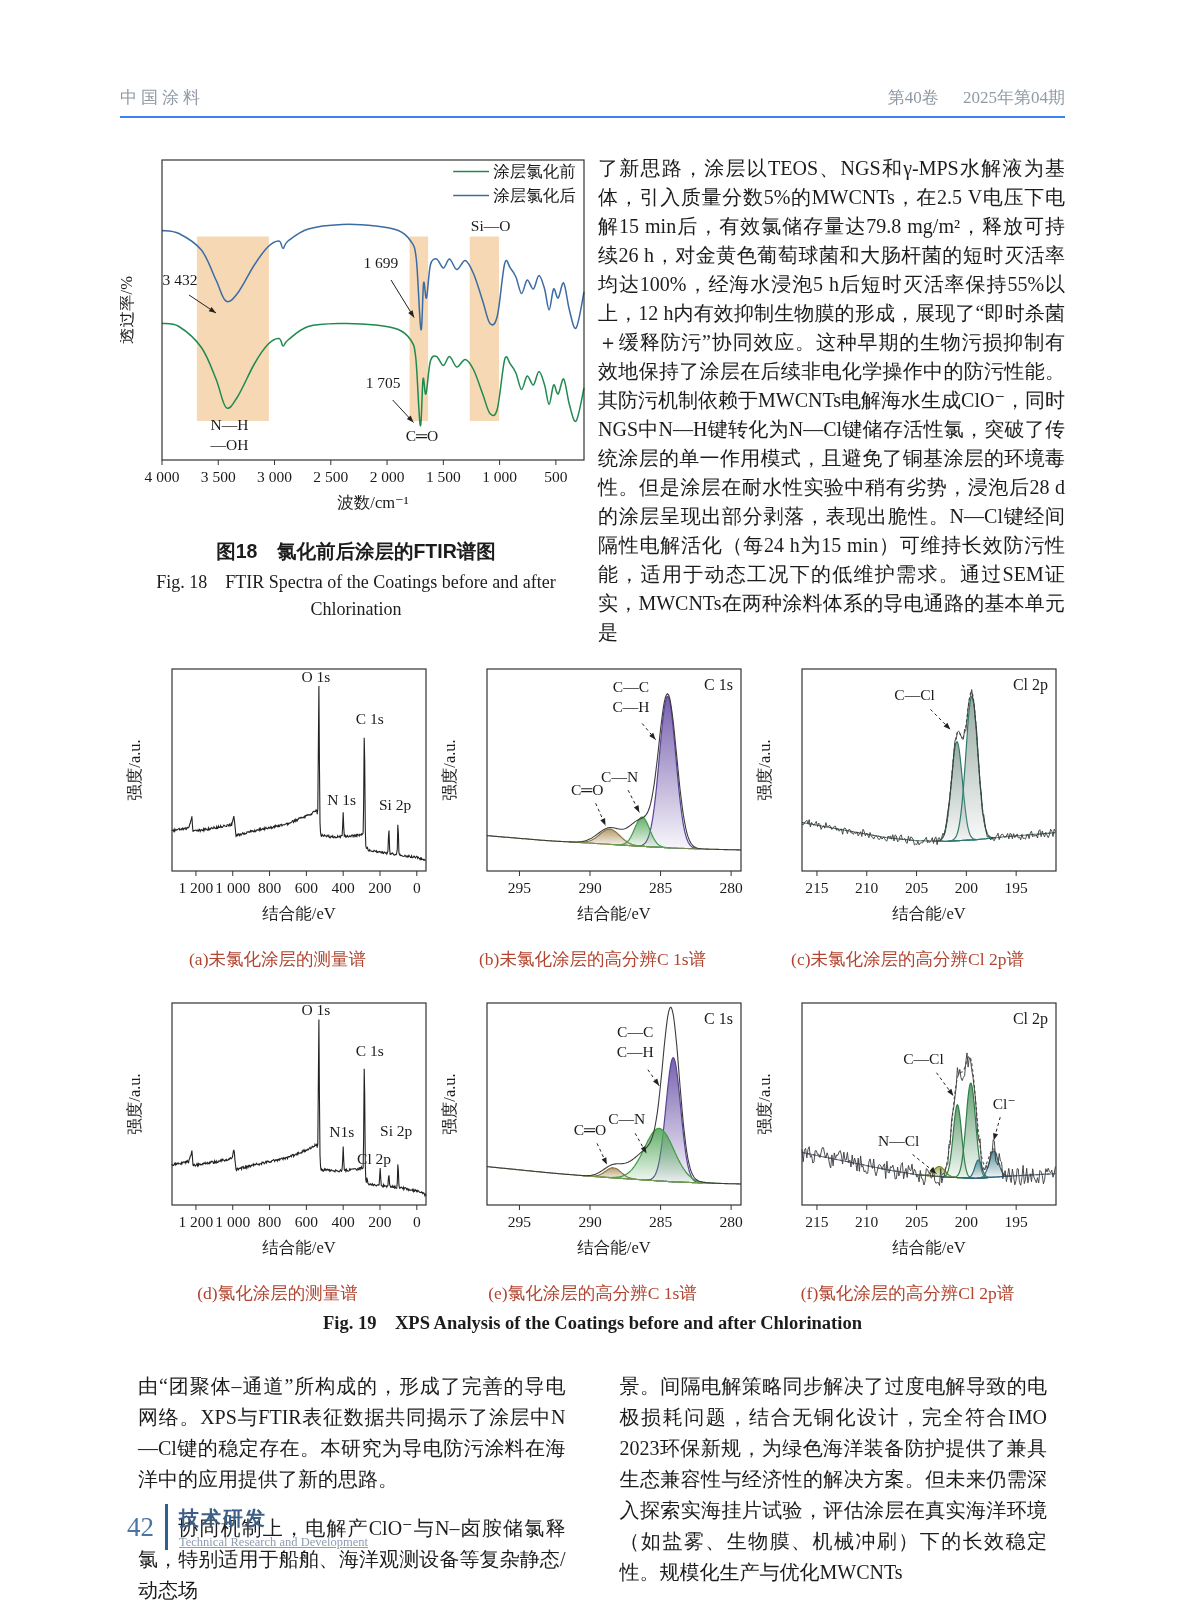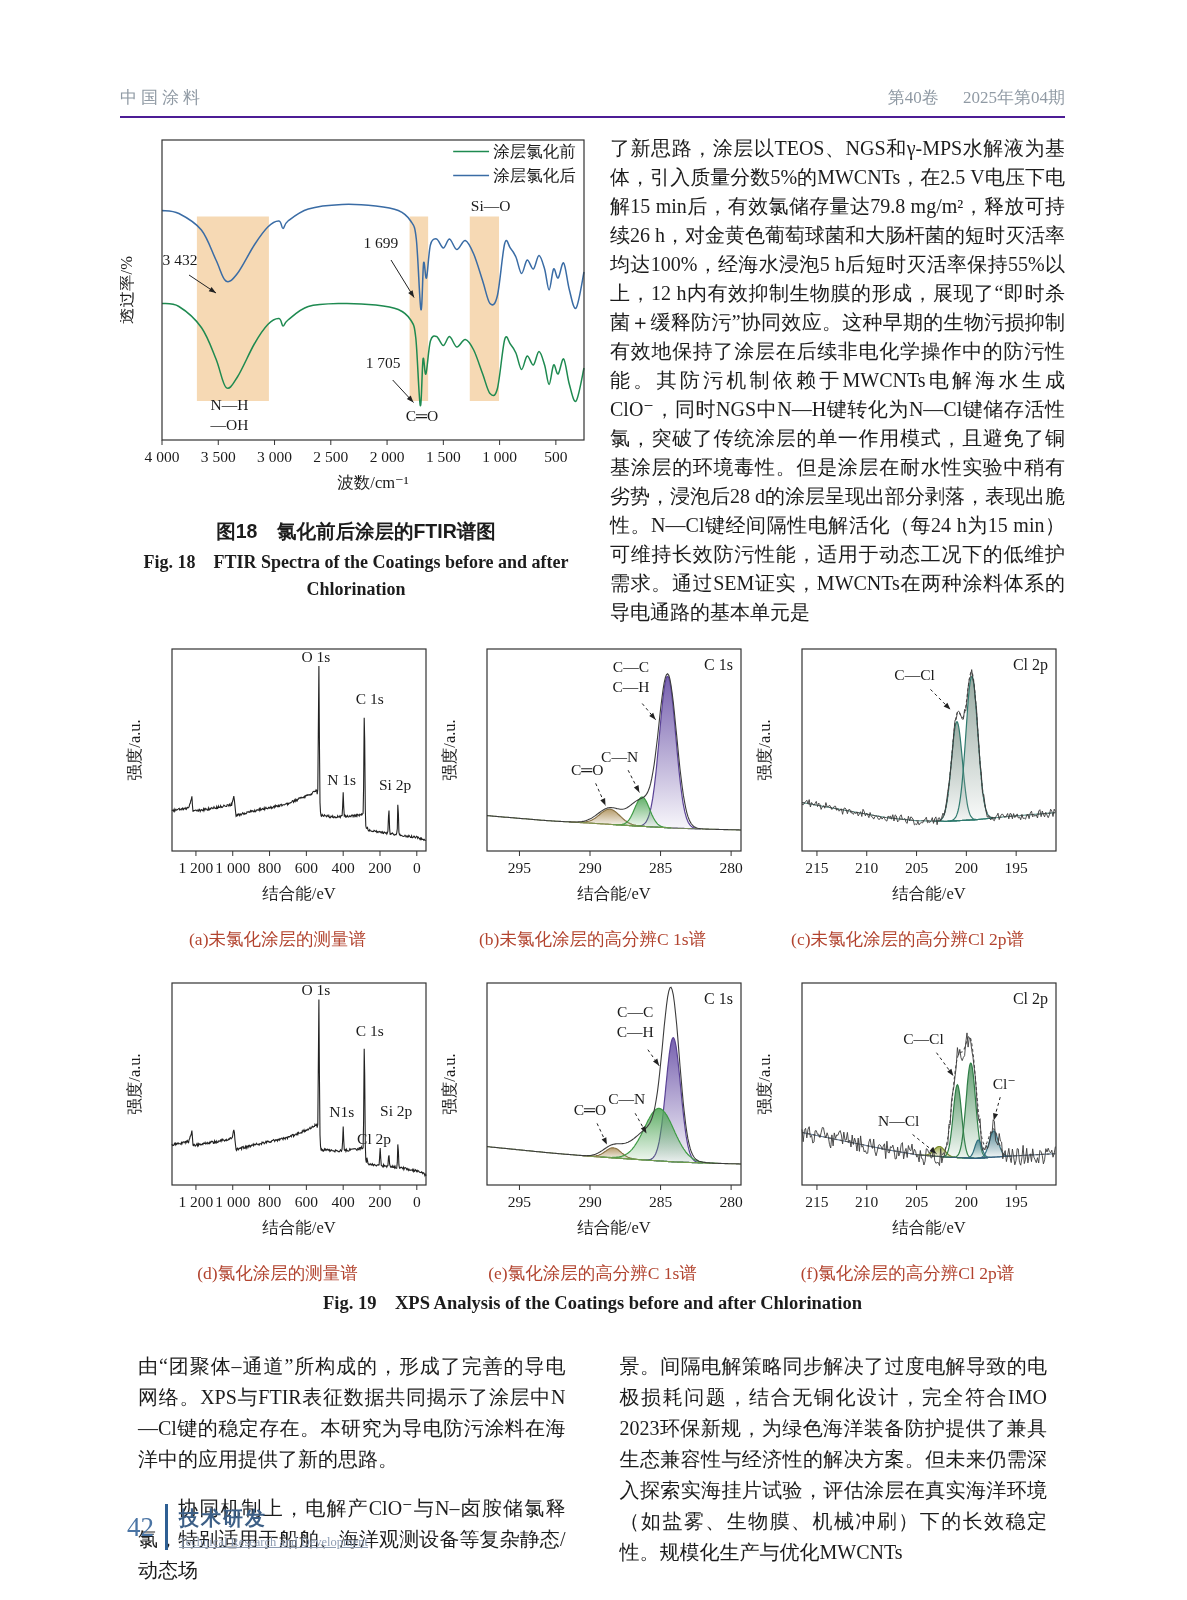--- a/index.html
+++ b/index.html
@@ -1,30 +1,30 @@
 <!DOCTYPE html>
 <html><head>
 <meta charset="utf-8">
 <style>
   html,body{margin:0;padding:0;background:#ffffff;}
   .page{position:relative;width:1187px;height:1600px;background:#fff;overflow:hidden;
         font-family:"Liberation Serif","DejaVu Serif",serif;color:#1c1c1c;}
   .content{padding:0 122px 0 120px;}
   .header{display:flex;justify-content:space-between;align-items:flex-end;
-          padding-top:86px;padding-bottom:7px;border-bottom:2px solid #4c1d95;
+          padding-top:86px;padding-bottom:7px;border-bottom:2px solid #3b82f6;
           color:#909aa4;font-size:17px;}
   .header .jn{letter-spacing:4px;}
   .header .iss span{margin-left:20px;}
-  .topsec{display:flex;gap:18px;margin-top:16px;}
+  .topsec{display:flex;gap:6px;margin-top:36px;}
   .figcol{flex:0 0 472px;width:472px;}
   .textcol{width:473px;font-size:20px;line-height:29px;text-align:justify;}
   .textcol p{margin:0;}
   .fcap-cn{margin-top:12px;text-align:center;font-weight:700;font-size:19.5px;
            font-family:"Liberation Sans","DejaVu Sans",sans-serif;}
-  .fcap-en{text-align:center;font-weight:700;font-size:18px;margin-top:4px;line-height:27px;}
+  .fcap-en{text-align:center;font-weight:400;font-size:18px;margin-top:4px;line-height:27px;}
   .xpssec{margin-top:14px;}
   .xgrid{display:grid;grid-template-columns:repeat(3,1fr);justify-items:center;row-gap:24px;}
   .panel{text-align:center;}
   .pcap{margin-top:14px;font-size:17.5px;color:#b2432e;}
   .f19cn{margin-top:14px;text-align:center;font-weight:700;font-size:20px;
          font-family:"Liberation Sans","DejaVu Sans",sans-serif;}
   .f19en{text-align:center;font-weight:700;font-size:18.5px;margin-top:5px;}
   .bottomsec{display:flex;gap:18px;margin-top:18px;font-size:20px;line-height:31px;text-align:justify;}
   .bcol{width:472px;}
   .bcol p{margin:18px;}

